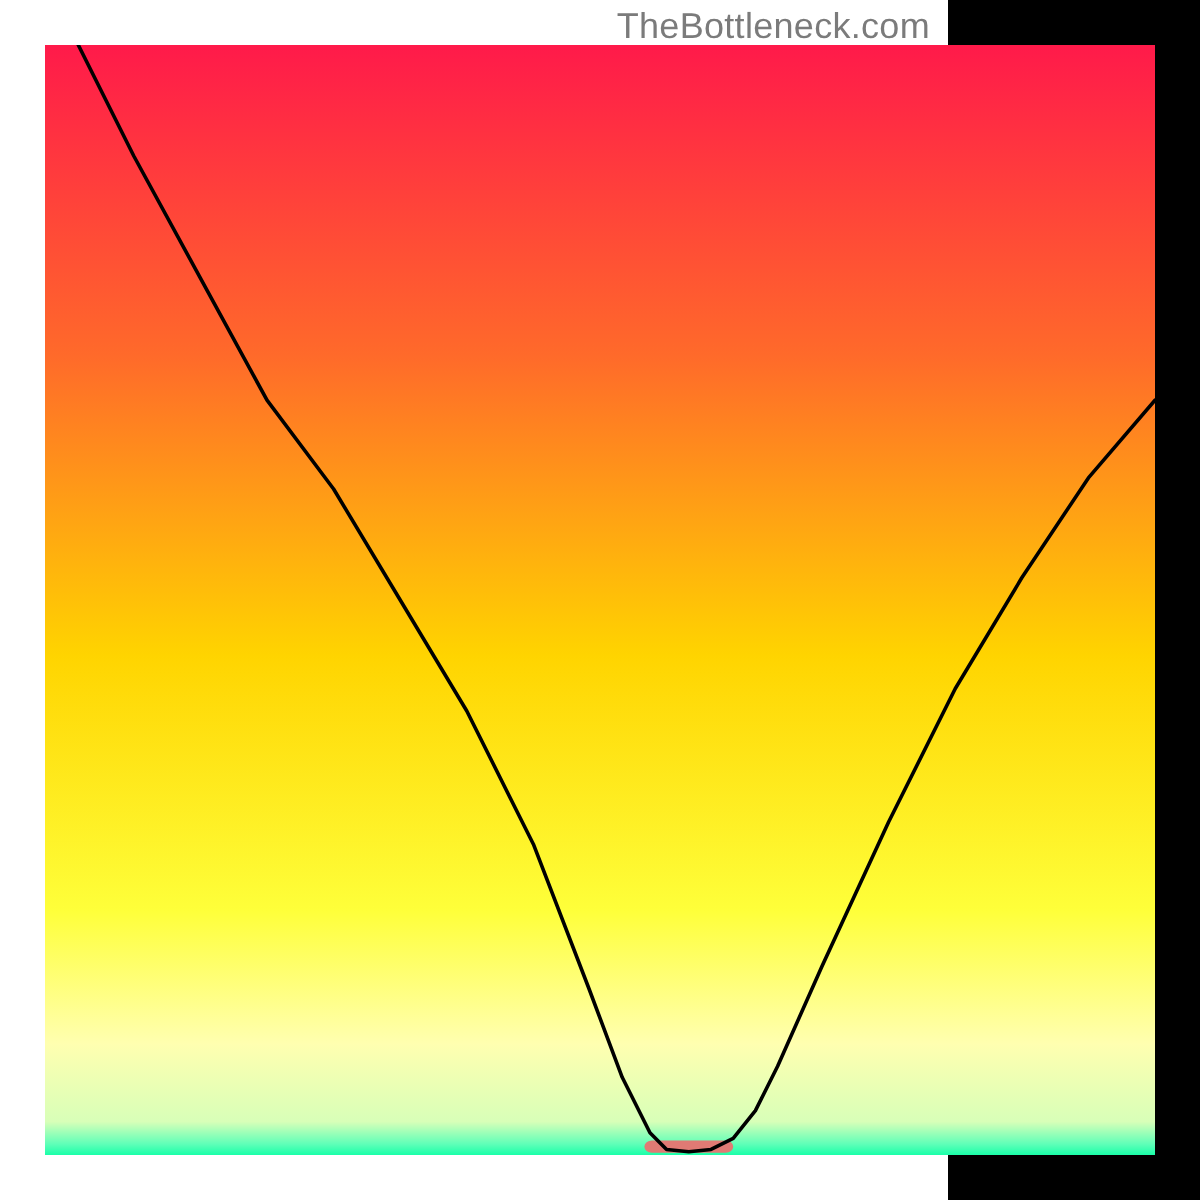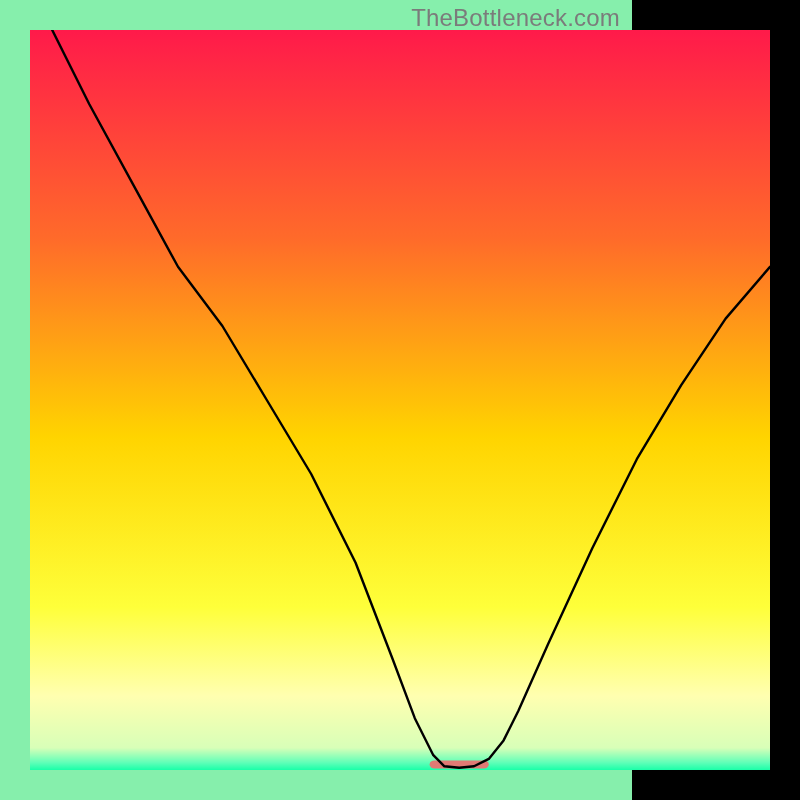--- a/index.html
+++ b/index.html
@@ -8,21 +8,21 @@
     width: 800px;
     height: 800px;
     background: #000;
     overflow: hidden;
     font-family: Arial, Helvetica, sans-serif;
   }
   .frame {
     position: relative;
     width: 632px;
     height: 800px;
-    background: #86efac;
+    background: #ffffff;
   }
   .watermark {
     position: absolute;
     top: 4px;
     right: 12px;
     color: #7b7b7b;
     font-size: 24px;
     letter-spacing: 0.2px;
     font-weight: 400;
     z-index: 30;

